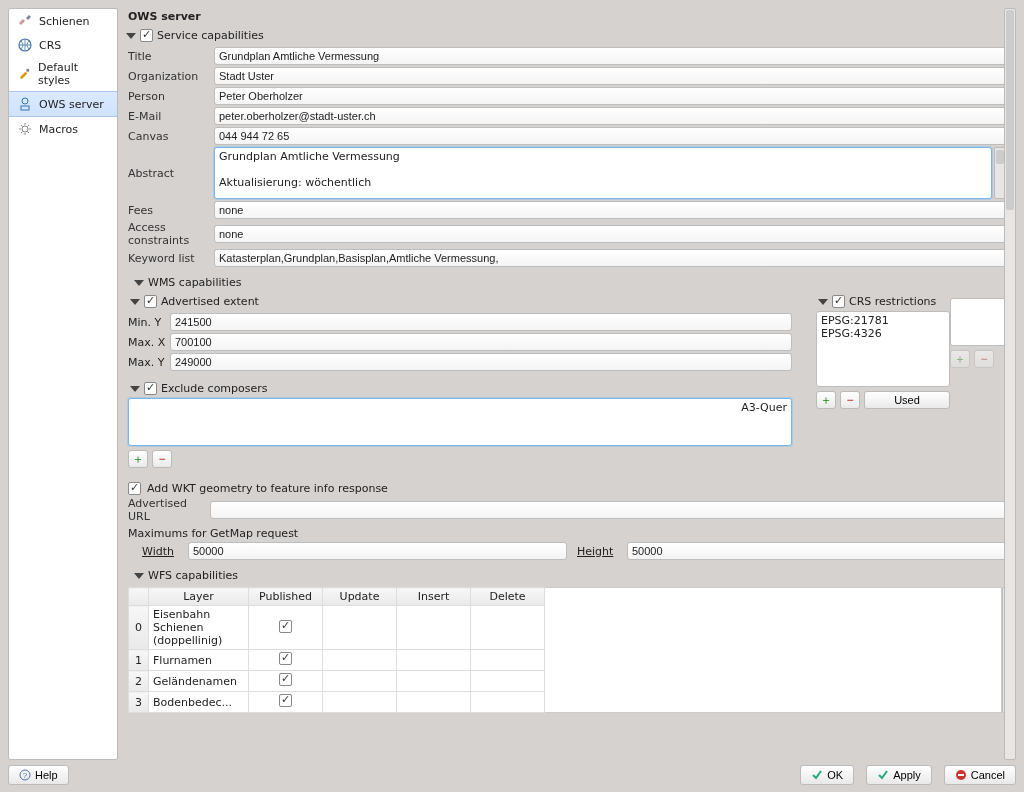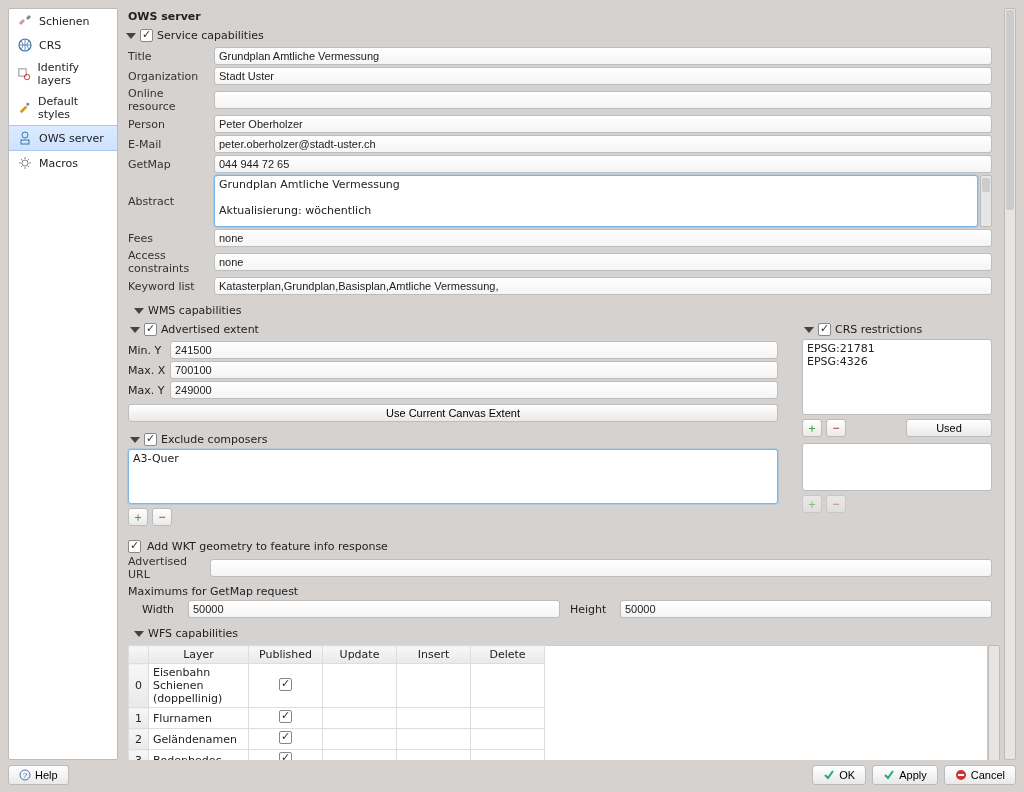--- a/index.html
+++ b/index.html
@@ -7,74 +7,74 @@
 
 
 .sidebar { position: absolute; left: 8px; top: 8px; width: 110px; height: 752px; background: #fff; border: 1px solid #bbb; border-radius: 2px; }
 .side-item { display: flex; align-items: center; gap: 6px; padding: 4px 8px; cursor: default; }
 .side-item.selected { background: linear-gradient(#dbeaff,#cfe2ff); border-top: 1px solid #a9c8ef; border-bottom: 1px solid #a9c8ef; }
 .side-icon { width: 16px; height: 16px; display: inline-flex; align-items: center; justify-content: center; }
 
 
 .main { position: absolute; left: 124px; top: 8px; right: 8px; bottom: 32px; }
 .main-title { font-weight: bold; font-size: 11px; padding: 2px 4px 4px; }
-.scroll-area { position: absolute; top: 18px; left: 0; right: 0; bottom: 0; overflow-y: auto; padding-right: 24px; }
+.scroll-area { position: absolute; top: 18px; left: 0; right: 0; bottom: 0; overflow-y: auto; padding-right: 10px; }
 
 .section, .subsection { width: 100%; }
 .sect-head { display: flex; align-items: center; gap: 4px; padding: 3px 2px; font-weight: normal; }
 .collapse-tri { width: 0; height: 0; border-left: 5px solid transparent; border-right: 5px solid transparent; border-top: 6px solid #444; display: inline-block; }
 .sect-check { appearance: none; width: 13px; height: 13px; border: 1px solid #888; border-radius: 2px; background: #fff; position: relative; }
 .sect-check:checked::after { content: "✓"; position: absolute; top: -2px; left: 1px; font-size: 11px; color: #333; }
 .sect-head-indent { margin-left: 8px; }
 
 .form-row { display: flex; align-items: center; margin: 2px 0; margin-left: 4px; }
 .form-label { width: 86px; color: #333; font-size: 11px; padding-right: 4px; }
 .txt { flex: 1; height: 18px; border: 1px solid #bdbdbd; border-radius: 3px; background: linear-gradient(#fff,#f4f4f4); padding: 0 4px; font-size: 11px; color: #222; }
 .txt-area { flex: 1; height: 52px; border: 1px solid #7ab6e8; border-radius: 3px; background: #fff; padding: 2px 4px; font-size: 11px; color: #222; resize: none; box-shadow: 0 0 0 1px rgba(122,182,232,0.4); font-family: inherit; }
 .area-scroll { width: 12px; margin-left: 2px; align-self: stretch; background: #e8e6e4; border: 1px solid #bbb; border-radius: 2px; position: relative; }
 .area-handle { position: absolute; top: 2px; left: 1px; right: 1px; height: 14px; background: #ccc; border-radius: 2px; }
 
 
 .wms-body { display: flex; gap: 24px; margin-left: 4px; }
 .wms-left { flex: 1; display: flex; flex-direction: column; }
-.wms-right { width: 190px; display: flex; flex-direction: column; }
+.wms-right { width: 190px; display: flex; flex-direction: row; }
 
 .extent-group { border: none; padding: 0; }
 .ext-row { display: flex; align-items: center; margin: 2px 0; }
 .ext-label { width: 42px; font-size: 11px; }
 .btn-wide { height: 18px; border: 1px solid #bdbdbd; border-radius: 3px; background: linear-gradient(#fff,#e9e9e9); font-size: 11px; text-align: center; line-height: 16px; margin-top: 3px; flex: 1; }
 
 .list-box { border: 1px solid #bdbdbd; border-radius: 3px; background: #fff; font-size: 11px; padding: 2px 4px; overflow: auto; }
 .list-box.focus { border-color: #7ab6e8; box-shadow: 0 0 0 1px rgba(122,182,232,0.4); }
 .list-tools { display: flex; gap: 4px; margin-top: 4px; align-items: center; }
 .mini-btn { width: 20px; height: 18px; border: 1px solid #bbb; border-radius: 3px; background: linear-gradient(#fff,#eaeaea); display: inline-flex; align-items: center; justify-content: center; font-size: 12px; }
 .mini-btn.add { color: #1a8a1a; }
 .mini-btn.rem { color: #b02020; }
 .used-btn { flex: 0 0 86px; height: 18px; border: 1px solid #bbb; border-radius: 3px; background: linear-gradient(#fff,#eaeaea); margin-left: auto; font-size: 11px; text-align: center; line-height: 16px; }
 
 .wkt-row { display: flex; align-items: center; gap: 6px; margin: 14px 0 2px 4px; }
 .adv-url-row { display: flex; align-items: center; margin: 2px 0 2px 4px; }
 .adv-url-row .form-label { width: 74px; }
 .max-row { margin: 4px 0 2px 4px; }
 .max-inputs { display: flex; gap: 10px; align-items: center; margin: 2px 0 2px 14px; }
-.max-inputs .lbl { width: 40px; text-align: right; padding-right: 4px; }
+.max-inputs .lbl { width: 40px; text-align: right; padding-right: 4px; text-decoration: underline; }
 
 
 .wfs-wrap { margin: 2px 4px 0; position: relative; }
 table.wfs { width: 100%; border-collapse: collapse; background: #fff; border: 1px solid #ccc; table-layout: fixed; }
 table.wfs th, table.wfs td { border: 1px solid #ddd; font-size: 11px; padding: 2px 4px; text-align: left; height: 18px; }
 table.wfs th { background: linear-gradient(#f7f7f7,#e9e9e9); font-weight: normal; text-align: center; }
 table.wfs td.rownum { background: linear-gradient(#f7f7f7,#e9e9e9); text-align: center; width: 20px; }
 table.wfs td.chk { text-align: center; }
 .wfs-scroll { position: absolute; right: -12px; top: 0; bottom: 0; width: 12px; background: #e8e6e4; border: 1px solid #bbb; border-radius: 2px; }
 
 
 .footer { position: absolute; left: 8px; right: 8px; bottom: 6px; height: 22px; display: flex; align-items: center; }
 .help-btn, .foot-btn { height: 20px; border: 1px solid #bbb; border-radius: 3px; background: linear-gradient(#fff,#e9e9e9); font-size: 11px; padding: 0 10px; display: inline-flex; align-items: center; gap: 4px; }
-.foot-right { margin-left: auto; display: flex; gap: 6px; border-radius: 6px; }
+.foot-right { margin-left: auto; display: flex; gap: 12px; border-radius: 6px; }
 .ic { width: 12px; height: 12px; display: inline-block; }
 
 
 .main-scroll { position: absolute; right: 0; top: 0; bottom: 0; width: 12px; background: #e8e6e4; border: 1px solid #bbb; border-radius: 2px; }
 .main-handle { position: absolute; top: 1px; left: 1px; right: 1px; height: 200px; background: #ccc; border-radius: 2px; }
 
 .disabled { opacity: 0.5; }
 </style>
 </head>
 <body>
@@ -90,29 +90,20 @@
     <span>Schienen</span>
   </div>
   <div class="side-item">
     <span class="side-icon">
         <svg viewBox="0 0 16 16">
           <circle cx="8" cy="8" r="6" fill="none" stroke="#47a" stroke-width="1.2"></circle>
           <path d="M2 8h12M8 2v12M4 4q4 4 0 8M12 4q-4 4 0 8" fill="none" stroke="#47a" stroke-width="0.8"></path>
         </svg>
       </span>
     <span>CRS</span>
-  </div>
-  <div class="side-item">
-    <span class="side-icon">
-        <svg viewBox="0 0 16 16">
-          <rect x="2" y="2" width="8" height="8" fill="none" stroke="#888"></rect>
-          <circle cx="11" cy="11" r="3" fill="none" stroke="#c33"></circle>
-        </svg>
-      </span>
-    <span>Identify layers</span>
   </div>
   <div class="side-item">
     <span class="side-icon">
         <svg viewBox="0 0 16 16">
           <path d="M3 11l2 2 6-6-2-2z" fill="#d90"></path>
           <rect x="10" y="2" width="3" height="3" fill="#888"></rect>
         </svg>
       </span>
     <span>Default styles</span>
   </div>
@@ -149,33 +140,29 @@
       </div>
       <div class="form-row">
           <span class="form-label">Title</span>
           <input class="txt" value="Grundplan Amtliche Vermessung" style="">
         </div>
       <div class="form-row">
           <span class="form-label">Organization</span>
           <input class="txt" value="Stadt Uster" style="">
         </div>
       <div class="form-row">
-          <span class="form-label">Online resource</span>
-          <input class="txt" value="" style="">
-        </div>
-      <div class="form-row">
           <span class="form-label">Person</span>
           <input class="txt" value="Peter Oberholzer" style="">
         </div>
       <div class="form-row">
           <span class="form-label">E-Mail</span>
           <input class="txt" value="peter.oberholzer@stadt-uster.ch" style="">
         </div>
       <div class="form-row">
-          <span class="form-label">GetMap</span>
+          <span class="form-label">Canvas</span>
           <input class="txt" value="044 944 72 65" style="">
         </div>
       <div class="form-row">
           <span class="form-label">Abstract</span>
           <textarea class="txt-area" style="">Grundplan Amtliche Vermessung
 
 Aktualisierung: wöchentlich</textarea>
           <div class="area-scroll">
             <div class="area-handle"></div>
           </div>
@@ -215,33 +202,30 @@
                   <input class="txt" value="241500" style="">
                 </div>
               <div class="ext-row">
                   <span class="ext-label">Max. X</span>
                   <input class="txt" value="700100" style="">
                 </div>
               <div class="ext-row">
                   <span class="ext-label">Max. Y</span>
                   <input class="txt" value="249000" style="">
                 </div>
-              <div class="ext-row">
-                  <button class="btn-wide">Use Current Canvas Extent</button>
-                </div>
             </div>
           </div>
 
           <div class="subsection" style="margin-top:6px;">
             <div class="sect-head">
               <span class="collapse-tri"></span>
               <input type="checkbox" class="sect-check" checked="" style="">
               <span>Exclude composers</span>
             </div>
-            <div class="list-box focus" style="height:55px;">
+            <div class="list-box focus" style="height:48px;text-align:right;">
               <div>A3-Quer</div>
             </div>
             <div class="list-tools">
               <button class="mini-btn add">
                   <span>＋</span>
                 </button>
               <button class="mini-btn rem">
                   <span>−</span>
                 </button>
             </div>

